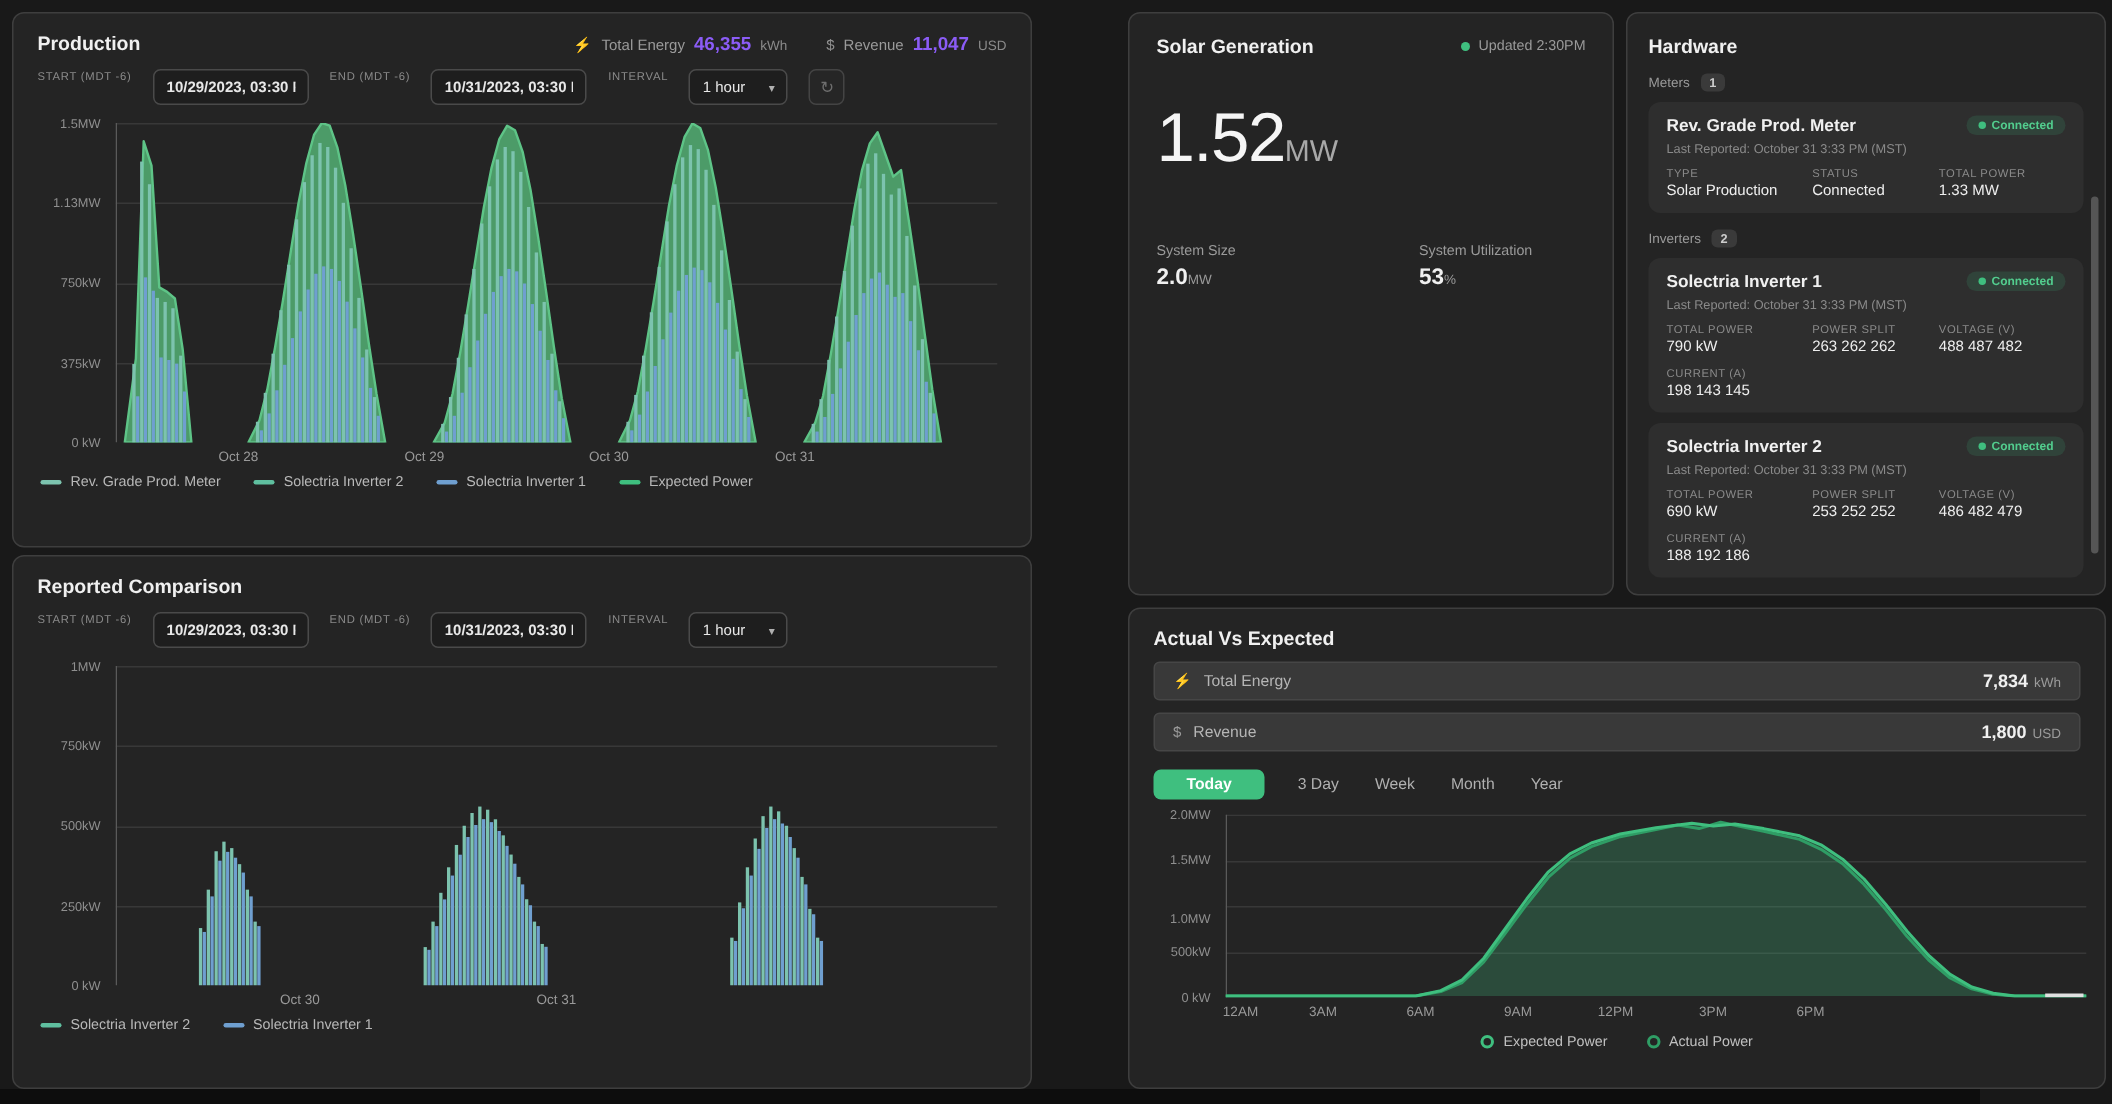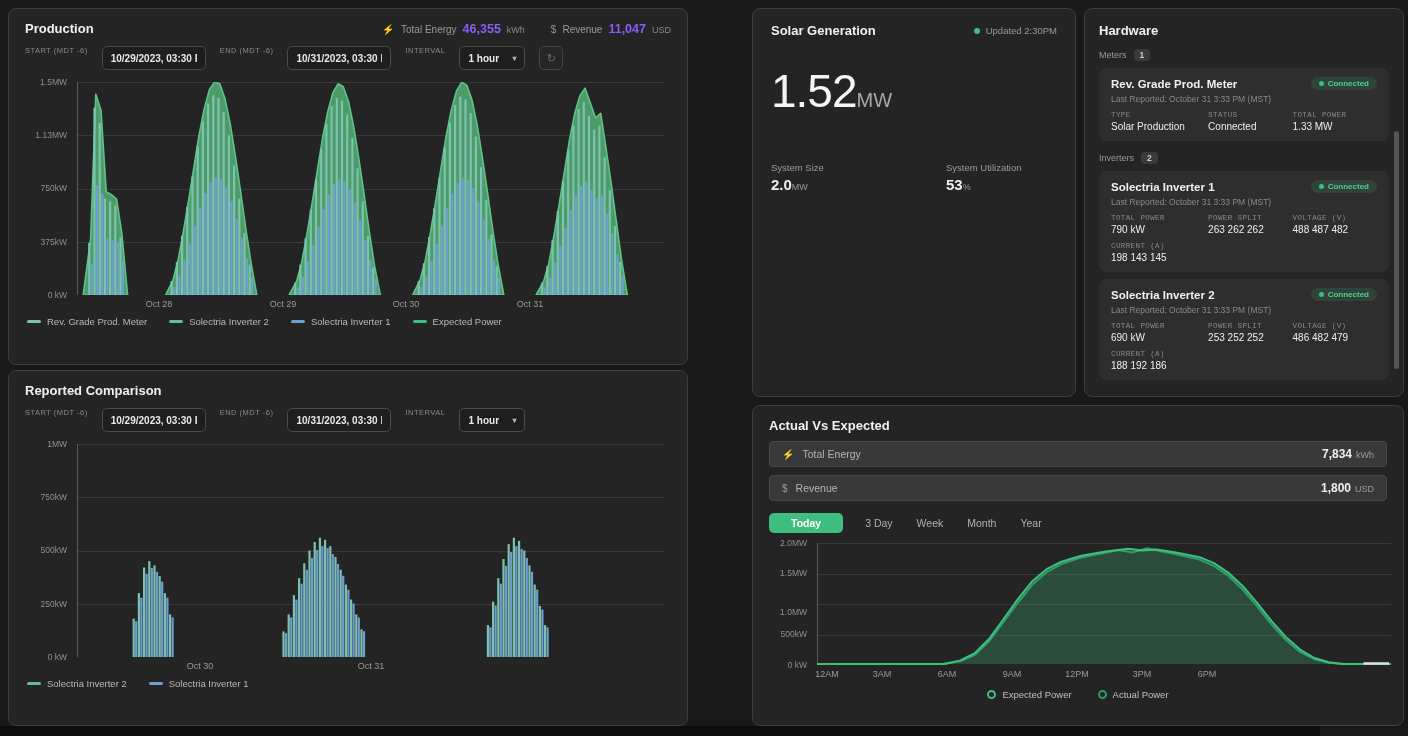--- a/index.html
+++ b/index.html
@@ -20,21 +20,21 @@
   .hstat .vl { color:#8b5cf6; font-size:12.5px; font-weight:700; }
   .hstat .un { color:#8a8a8a; font-size:9px; }
 
   
   .controls { display:flex; gap:14px; margin-top:10px; align-items:flex-end; }
   .ctrl { display:flex; flex-direction:row; gap:14px; }
   .ctrl .clabel { font-size:7.5px; letter-spacing:.5px; color:#8a8a8a; text-transform:uppercase; }
   .tbox { background:#1e1e1e; border:1px solid #4a4a4a; border-radius:5px; height:24px; padding:0 8px;
           color:#e8e8e8; font-size:10px; font-weight:700; font-family:"Liberation Sans",sans-serif; width:104px; }
   .selbox { background:#1e1e1e; border:1px solid #4a4a4a; border-radius:5px; height:24px; padding:0 8px;
-          color:#e8e8e8; font-size:10px; font-weight:700; width:66px; display:flex; align-items:center; justify-content:space-between; cursor:pointer; }
+          color:#e8e8e8; font-size:10px; font-weight:400; width:66px; display:flex; align-items:center; justify-content:space-between; cursor:pointer; }
   .selbox .chev { color:#b0b0b0; font-size:8px; }
   .icon-btn { width:24px; height:24px; border:1px solid #444; border-radius:5px; background:#262626; color:#6e6e6e;
           font-size:11px; display:flex; align-items:center; justify-content:center; cursor:pointer; }
 
   
   .chartwrap { position:relative; margin-top:12px; padding-left:52px; }
   .ylabels { position:absolute; left:0; top:0; width:46px; }
   .ylabels span { position:absolute; right:4px; font-size:8.5px; color:#8f8f8f; white-space:nowrap; }
   .xlabels { position:relative; height:14px; margin-top:2px; }
   .xlabels span { position:absolute; top:2px; transform:translateX(-50%); font-size:9px; color:#9a9a9a; white-space:nowrap; }
@@ -59,21 +59,21 @@
   .hw-sec .seclb { font-size:9px; color:#9a9a9a; }
   .badge { background:#3a3a3a; color:#cccccc; font-size:8.5px; font-weight:700; border-radius:4px; padding:1px 6px; }
   .hw-card { background:#2e2e2e; border-radius:8px; padding:9px 12px; margin-top:7px; }
   .hw-top { display:flex; justify-content:space-between; align-items:center; }
   .hw-name { font-size:11.5px; font-weight:700; color:#f0f0f0; }
   .pill { display:flex; gap:4px; align-items:center; background:rgba(63,191,127,.15); color:#52cd8e;
           padding:2px 8px; border-radius:10px; font-size:8px; font-weight:700; }
   .pill .pdot { width:5px; height:5px; border-radius:50%; background:#3fbf7f; }
   .lastrep { margin-top:4px; font-size:8.5px; color:#8a8a8a; }
   .fields { display:grid; grid-template-columns:1.15fr 1fr 1fr; margin-top:7px; row-gap:7px; }
-  .field .flb { font-size:7.5px; letter-spacing:.4px; color:#8a8a8a; text-transform:uppercase;font-family:Liberation Mono, monospace; }
+  .field .flb { font-size:7.5px; letter-spacing:.4px; color:#8a8a8a; text-transform:uppercase; }
   .field .fvl { margin-top:2px; font-size:10px; font-weight:400; color:#eeeeee; }
   .scroll-thumb { position:absolute; right:4px; top:122px; width:5px; height:238px; border-radius:3px; background:#555; }
 
   
   .stat-row { display:flex; justify-content:space-between; align-items:center; background:#393939; border:1px solid #464646;
               border-radius:4px; height:26px; padding:0 12px; margin-top:8px; }
   .stat-row .left { display:flex; gap:8px; align-items:center; color:#b5b5b5; font-size:10.5px; }
   .stat-row .ic { color:#9a9a9a; font-size:10px; }
   .stat-row .right { display:flex; gap:4px; align-items:baseline; }
   .stat-row .vl { color:#f0f0f0; font-size:12px; font-weight:700; }

